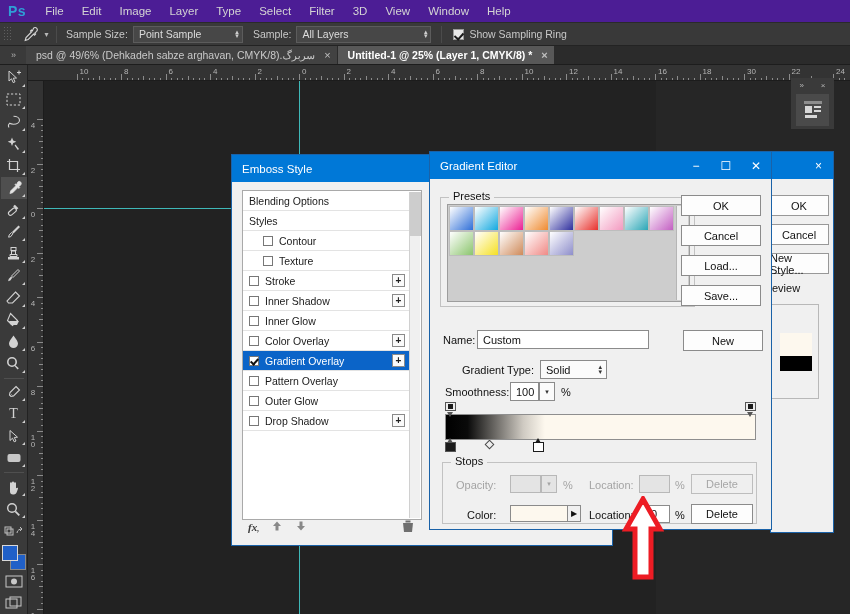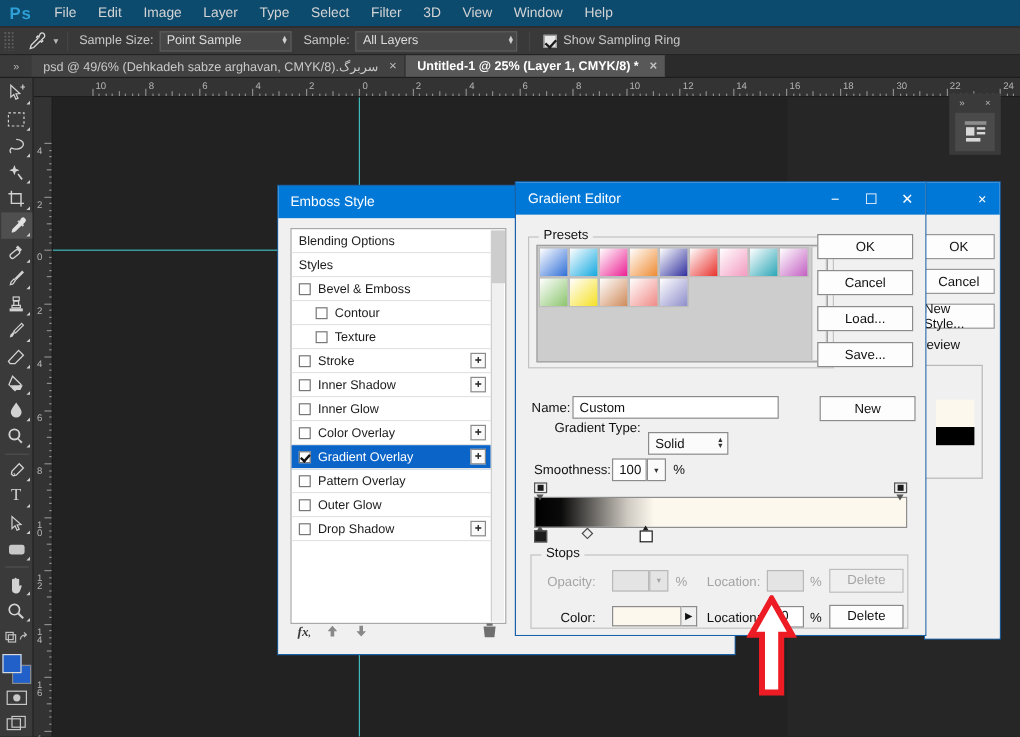--- a/index.html
+++ b/index.html
@@ -13,21 +13,21 @@
   }
   #app {
     position: relative;
     width: 850px; height: 614px;
     background: #282828;
   }
 
   
   .menubar {
     position: absolute; left: 0; top: 0; width: 850px; height: 22px;
-    background: #0c4a6e;
+    background: #4c1d95;
     display: flex; align-items: center;
   }
   .ps-logo {
     color: #2f9fd6; font-weight: bold; font-size: 14px;
     padding: 0 10px 0 8px; letter-spacing: .5px;
     font-family: "Liberation Sans", sans-serif;
   }
   .menu-item {
     color: #d4d4d4; font-size: 11.5px; padding: 3px 9px; cursor: default;
     white-space: nowrap;
@@ -826,24 +826,20 @@
     </div>
     <div class="ls-body">
       <div class="ls-list">
         <div id="ls-rows">
             <div class="ls-row">
               <span>Blending Options</span>
             </div>
             <div class="ls-row">
               <span>Styles</span>
             </div>
-            <div class="ls-row">
-              <span class="ls-cb"></span>
-              <span>Bevel &amp; Emboss</span>
-            </div>
             <div class="ls-row indent">
               <span class="ls-cb"></span>
               <span>Contour</span>
             </div>
             <div class="ls-row indent">
               <span class="ls-cb"></span>
               <span>Texture</span>
             </div>
             <div class="ls-row">
               <span class="ls-cb"></span>
@@ -969,21 +965,21 @@
       </div>
 
       <div class="ge-right">
         <div class="wbtn2">OK</div>
         <div class="wbtn2">Cancel</div>
         <div class="wbtn2">Load...</div>
         <div class="wbtn2">Save...</div>
       </div>
       <div class="wbtn2" style="position:absolute; right:8px; top:151px;text-align:right;">New</div>
 
-      <div class="ge-label" style="left:32px; top:172px;">Gradient Type:</div>
+      <div class="ge-label" style="left:32px; top:185px;">Gradient Type:</div>
       <div class="ge-combo" style="left:110px; top:181px; width:67px; height:19px;">
         <span>Solid</span>
         <span class="spin">
             <span>▴</span>
             <span>▾</span>
           </span>
       </div>
 
       <div class="ge-label" style="left:15px; top:207px;">Smoothness:</div>
       <div class="ge-input" style="left:80px; top:203px; width:29px; height:19px;">

